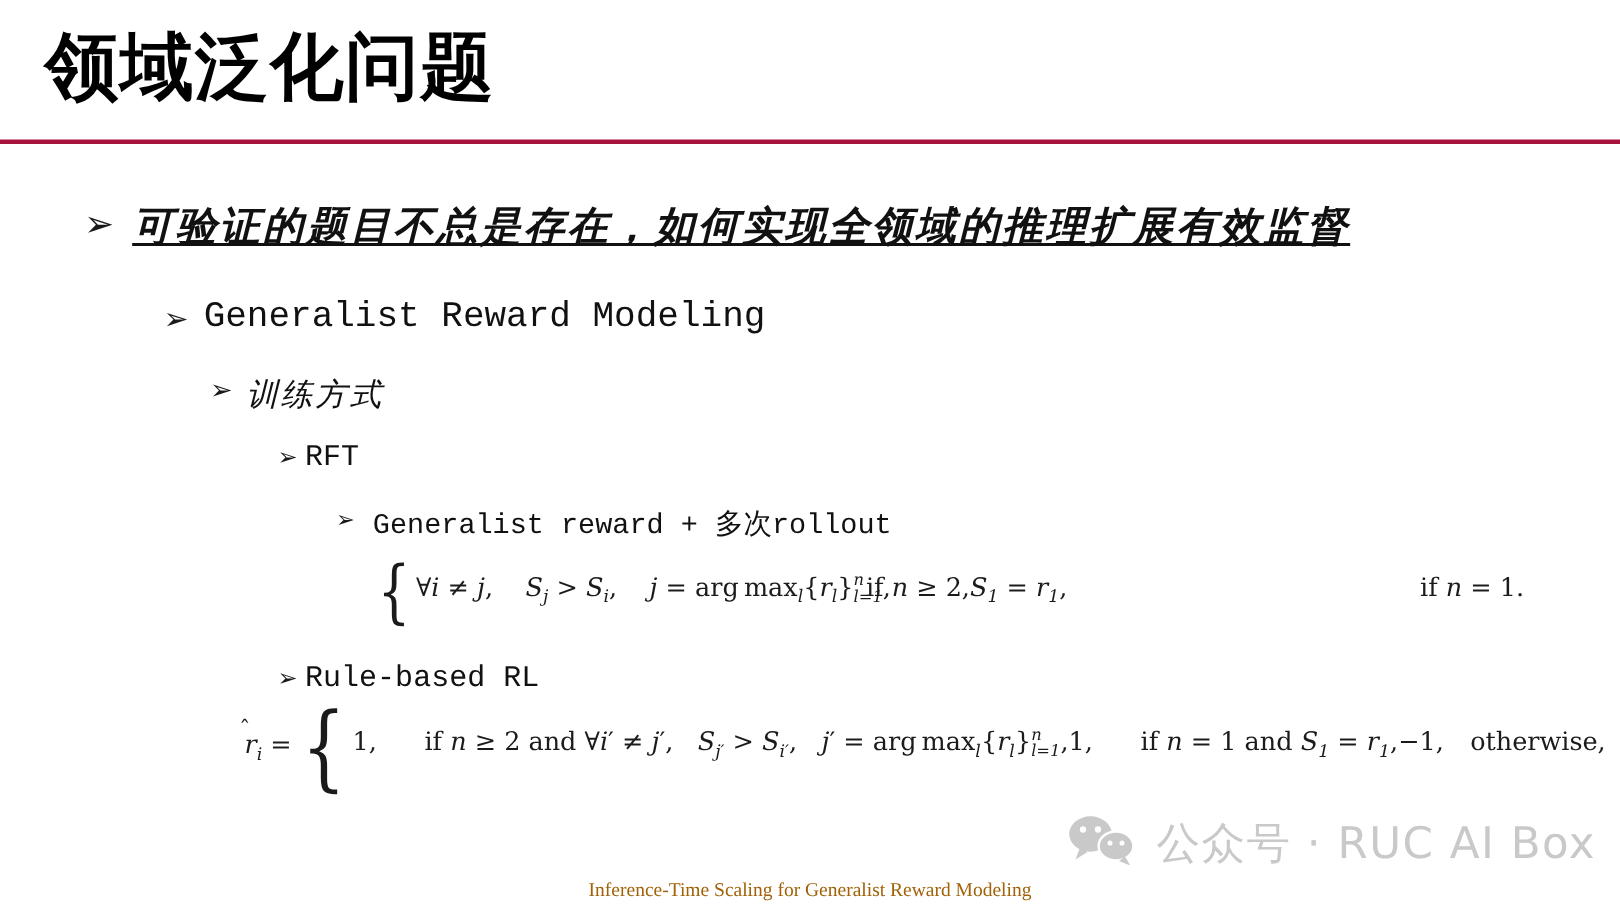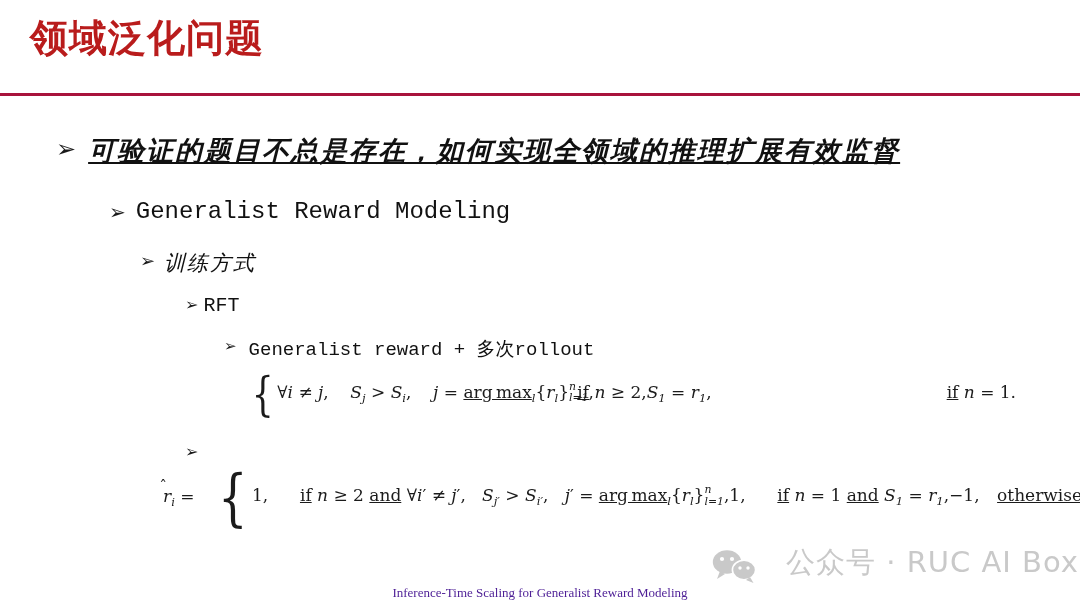--- a/index.html
+++ b/index.html
@@ -16,23 +16,23 @@
     color: #111111;
   }
 
   
   .slide-title {
     position: absolute;
     left: 30px;
     top: 16px;
     font-family: "DejaVu Sans", sans-serif;
     font-weight: bold;
-    font-size: 38px;
+    font-size: 49px;
     letter-spacing: 1px;
-    color: #b91c1c;
+    color: #000000;
     line-height: 1.2;
     white-space: nowrap;
   }
   .title-rule {
     position: absolute;
     left: 0;
     top: 93px;
     width: 1080px;
     height: 3px;
     background: #a8133c;
@@ -106,21 +106,21 @@
   .lvl5 .arrow { font-size: 15px; margin-right: 12px; margin-top: 3px; }
 
   
   .math {
     position: absolute;
     font-family: "DejaVu Serif", serif;
     color: #1b1b1b;
     white-space: nowrap;
   }
   .math i, .mi { font-style: italic; }
-  .mroman { font-style: normal; text-decoration: underline; }
+  .mroman { font-style: normal; }
 
   .brace {
     display: inline-block;
     font-size: 46px;
     font-family: "DejaVu Serif", serif;
     font-weight: 300;
     transform: scaleX(0.75);
     vertical-align: middle;
     line-height: 0.9;
   }
@@ -137,21 +137,21 @@
 
   
   .formula2 {
     left: 163px;
     top: 470px;
     font-size: 17px;
   }
   .formula2 .lhs {
     display: inline-block;
     vertical-align: middle;
-    margin-right: 18px;
+    margin-right: 1px;
   }
   .formula2 .brace { font-size: 62px; }
   .formula2 .rows { display: inline-block; vertical-align: middle; }
   .formula2 .row { height: 26px; line-height: 26px; }
   .f2-val { display: inline-block; width: 48px; }
 
   .hatvar { position: relative; display: inline-block; font-style: italic; }
   .hatvar .hat {
     position: absolute;
     top: -0.62em;
@@ -174,31 +174,31 @@
 
   
   .footer-note {
     position: absolute;
     left: 0;
     top: 585px;
     width: 1080px;
     text-align: center;
     font-family: "Liberation Serif", serif;
     font-size: 13px;
-    color: #4c1d95;
+    color: #a16207;
   }
 
   
   .watermark {
     position: absolute;
     left: 712px;
     top: 543px;
     display: flex;
-    align-items: flex-end;
-    gap: 28px;
+    align-items: flex-start;
+    gap: 13px;
     color: #c9c9c9;
   }
   .wechat-icon { width: 46px; height: 34px; flex: none; }
   .watermark-text {
     font-family: "DejaVu Sans", sans-serif;
     font-size: 29px;
     color: #c9c9c9;
     white-space: nowrap;
     letter-spacing: 1px;
   }
@@ -233,20 +233,21 @@
   <span class="arrow">➢</span>
   <span class="btext">Generalist reward + 多次rollout</span>
 </div>
 
 <div class="math formula1">
   <span class="brace">{</span><span class="rows"><span class="row"><span class="f1-cond">∀<i>i</i> ≠ <i>j</i>,&nbsp;&nbsp;&nbsp; <i>S<sub>j</sub></i> &gt; <i>S<sub>i</sub></i>,&nbsp;&nbsp;&nbsp; <i>j</i> = <span class="mroman">arg max</span><sub>l</sub>{<i>r<sub>l</sub></i>}<span class="supsub"><span>n</span><span>l=1</span></span>,</span><span><span class="mroman">if</span> <i>n</i> ≥ 2,</span></span><span class="row"><span class="f1-cond"><i>S</i><sub>1</sub> = <i>r</i><sub>1</sub>,</span><span><span class="mroman">if</span> <i>n</i> = 1.</span></span></span>
 </div>
 
 <div class="bullet lvl4 lvl4-rl">
   <span class="arrow">➢</span>
+  <span class="btext">Rule-based RL</span>
 </div>
 
 <div class="math formula2">
   <span class="lhs"><span class="hatvar"><span class="hat">̂</span>r</span><sub>i</sub> = </span><span class="brace">{</span><span class="rows"><span class="row"><span class="f2-val">1,</span><span><span class="mroman">if</span> <i>n</i> ≥ 2 <span class="mroman">and</span> ∀<i>i</i>′ ≠ <i>j</i>′,&nbsp;&nbsp; <i>S<sub>j</sub></i><sub>′</sub> &gt; <i>S<sub>i</sub></i><sub>′</sub>,&nbsp;&nbsp; <i>j</i>′ = <span class="mroman">arg max</span><sub>l</sub>{<i>r<sub>l</sub></i>}<span class="supsub"><span>n</span><span>l=1</span></span>,</span></span><span class="row"><span class="f2-val">1,</span><span><span class="mroman">if</span> <i>n</i> = 1 <span class="mroman">and</span> <i>S</i><sub>1</sub> = <i>r</i><sub>1</sub>,</span></span><span class="row"><span class="f2-val">−1,</span><span class="mroman">otherwise,</span></span></span>
 </div>
 
 <div class="footer-note">Inference-Time Scaling for Generalist Reward Modeling</div>
 
 <div class="watermark">
   <svg class="wechat-icon" viewBox="0 0 46 34">

